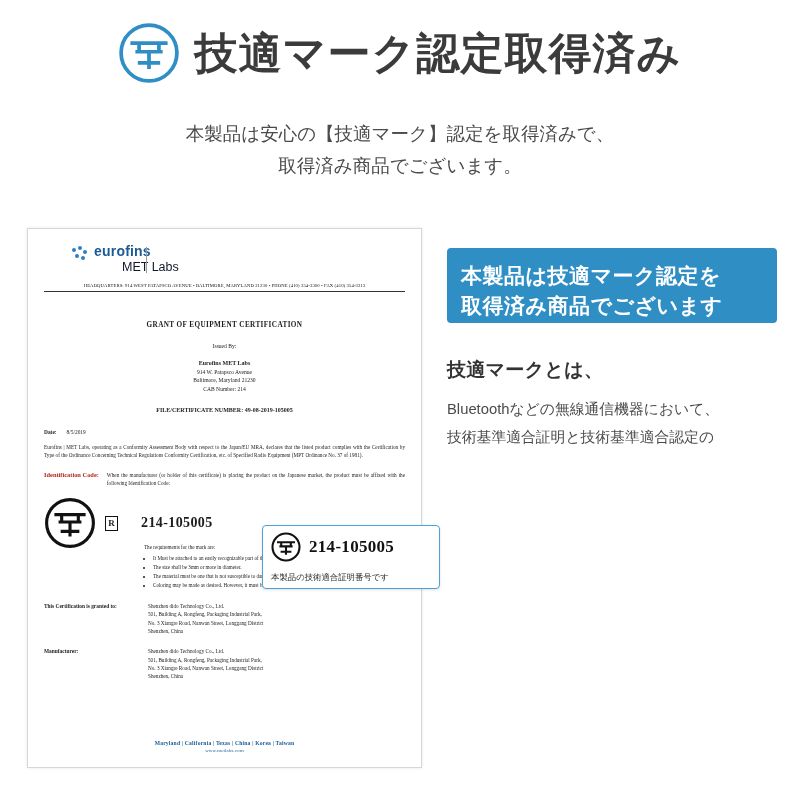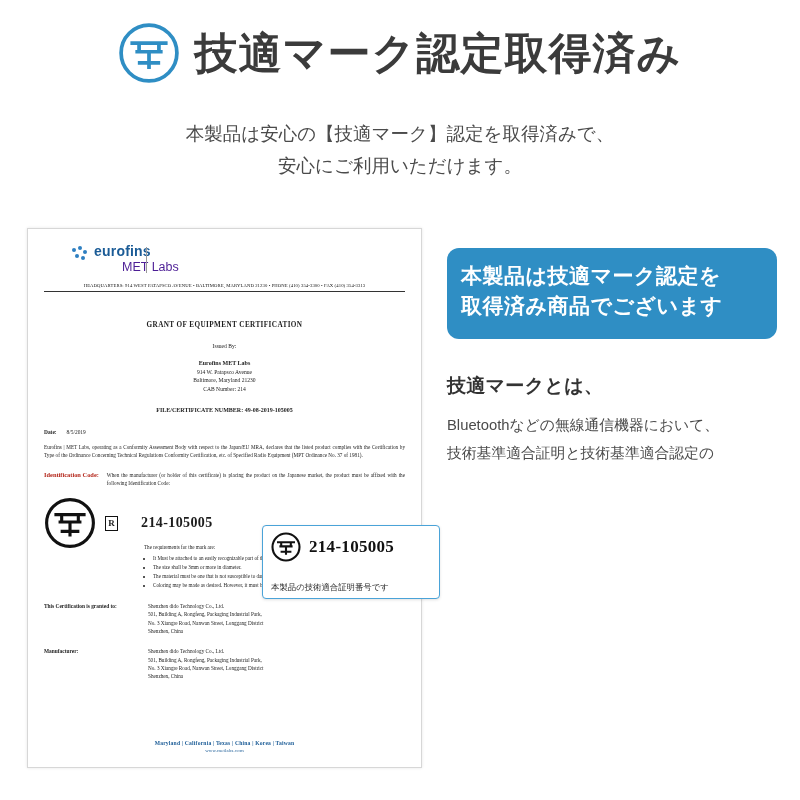--- a/index.html
+++ b/index.html
@@ -93,21 +93,21 @@
   .euro-name {
     font-family: "Liberation Sans", sans-serif;
     font-size: 14px;
     color: #1a5b96;
     font-weight: bold;
     letter-spacing: .2px;
   }
   .met-labs {
     font-family: "Liberation Sans", sans-serif;
     font-size: 12.5px;
-    color: #4c1d95;
+    color: #0f172a;
     padding-left: 78px;
     margin-top: -2px;
     border-left: 0;
   }
   .met-sep {
     position: absolute;
     left: 118px;
     top: 18px;
     width: 1px;
     height: 26px;
@@ -259,40 +259,40 @@
     font-family: "Liberation Serif", serif;
     font-size: 17px;
     font-weight: bold;
     letter-spacing: .3px;
     color: #111;
   }
   .callout-note {
     font-family: Liberation Serif, serif;
     font-size: 8.4px;
     color: #2b2b2b;
-    margin-top: 20px;
+    margin-top: 10px;
     white-space: nowrap;
   }
 
   
   .right {
     position: absolute;
     left: 447px;
     top: 20px;
     width: 330px;
   }
   .blue-banner {
     background: #2f8ec4;
     color: #ffffff;
     font-size: 21px;
     font-weight: bold;
     line-height: 1.42;
-    padding: 13px 14px 18px 14px;
+    padding: 13px 14px 2px 14px;
     letter-spacing: .5px;
-    border-radius: 12px;
+    border-radius: 4px;
   }
   .blue-banner div { white-space: nowrap; }
   .sec-title {
     margin-top: 34px;
     font-size: 19px;
     font-weight: bold;
     color: #333;
     letter-spacing: .3px;
   }
   .sec-body {
@@ -313,21 +313,21 @@
       <span class="giteki-logo">
         <svg viewBox="0 0 100 100" width="62" height="62" aria-hidden="true">
           <circle cx="50" cy="50" r="45" fill="none" stroke="#2f8ec4" stroke-width="6"></circle>
           <path d="M20 34 H80 M34 34 V48 M66 34 V48 M28 48 H72 M50 48 V76 M32 66 H68" fill="none" stroke="#2f8ec4" stroke-width="6" stroke-linecap="butt"></path>
         </svg>
       </span>
       <div class="header-title">技適マーク認定取得済み</div>
     </div>
     <div class="header-sub">
       <div>本製品は安心の【技適マーク】認定を取得済みで、</div>
-      <div>安心にご利用いただけます。</div>
+      <div>取得済み商品でございます。</div>
     </div>
   </div>
 
   <div class="content">
 
     <div class="cert-wrap">
       <div class="met-sep"></div>
 
       <div class="euro-row">
         <span class="euro-dots">

